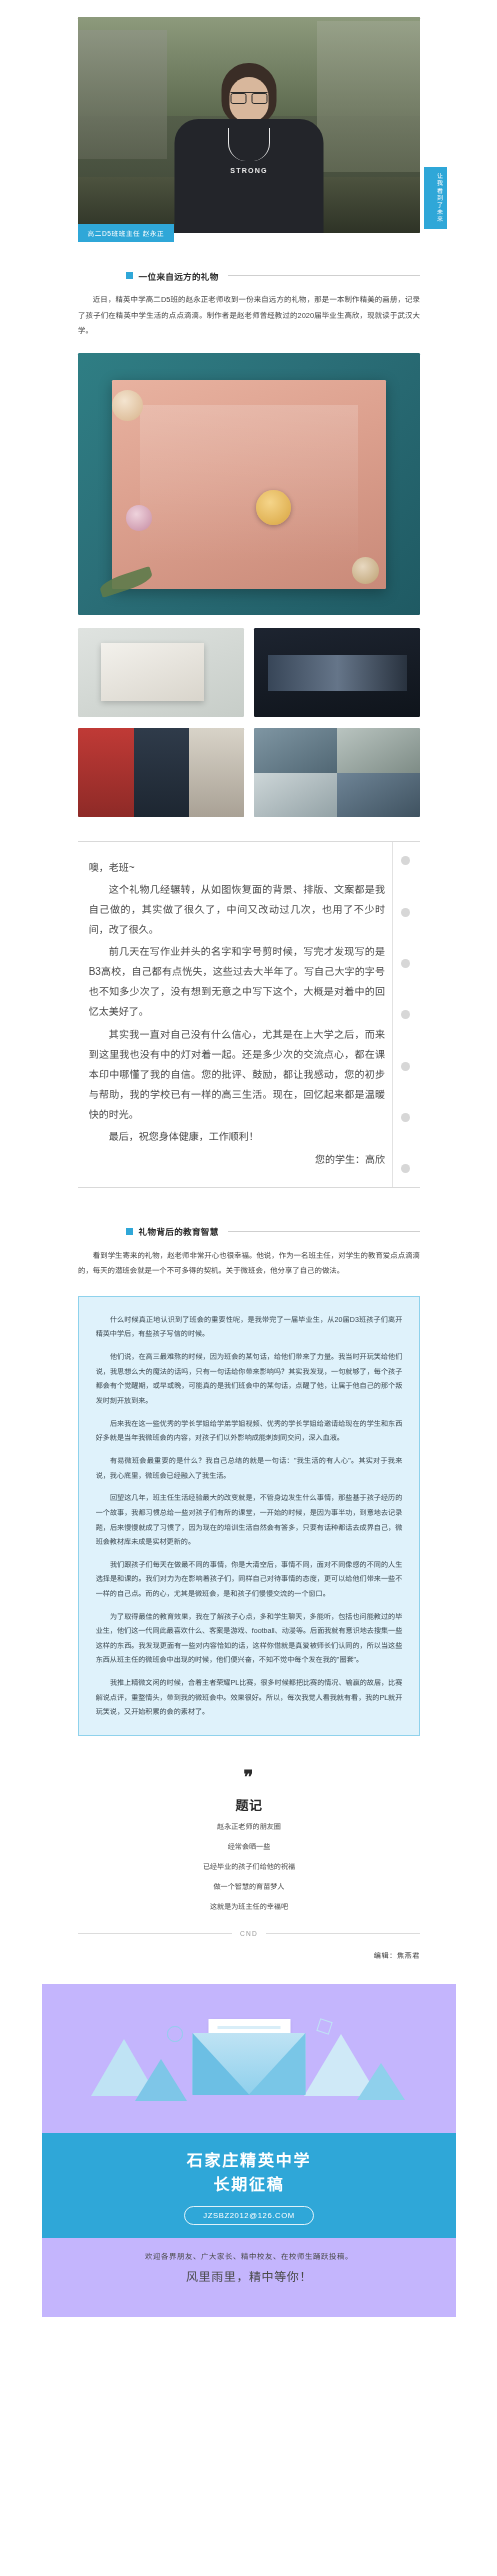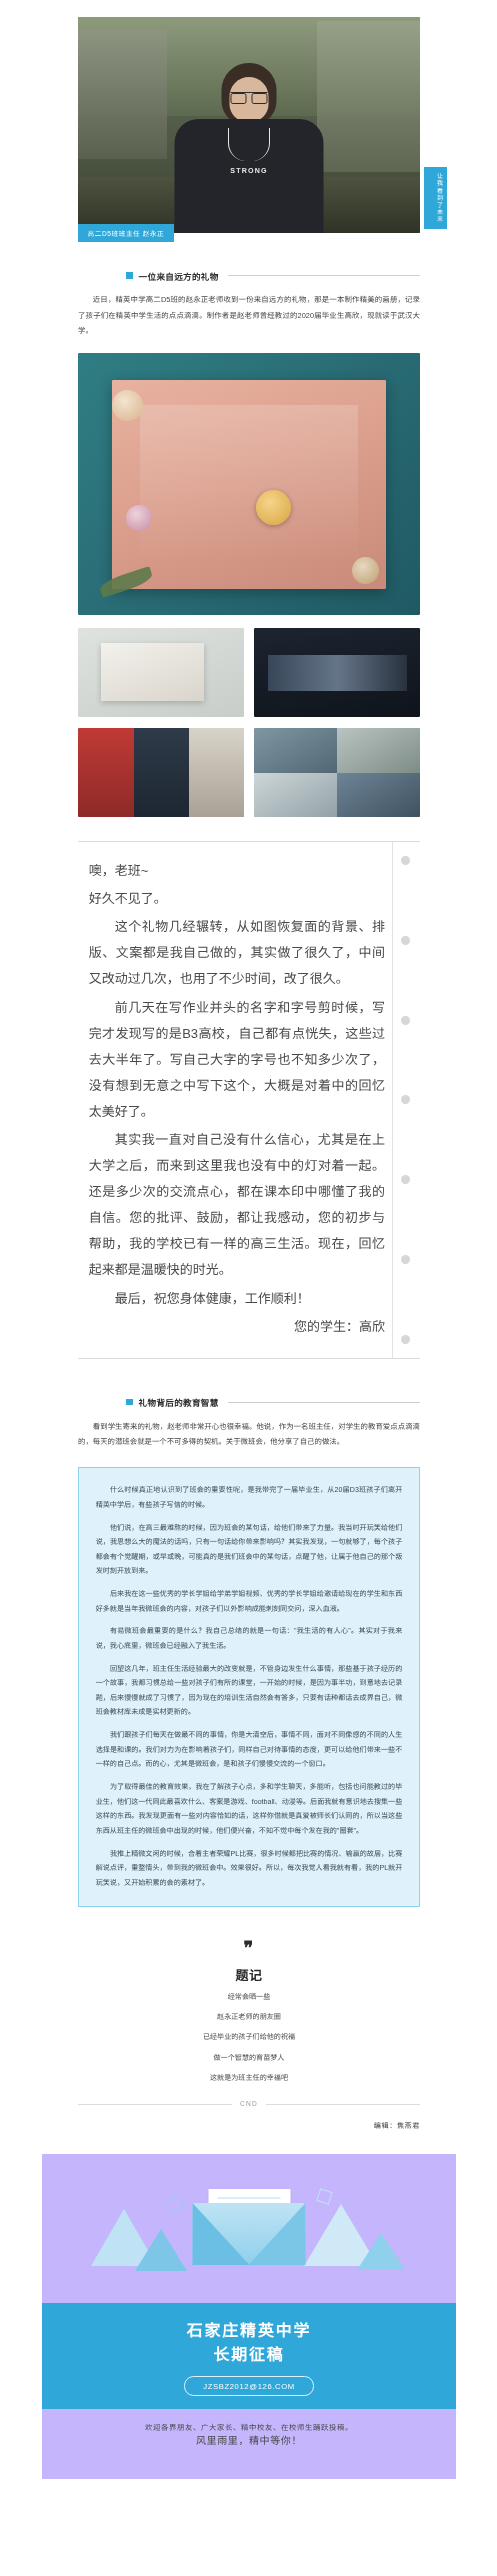--- a/index.html
+++ b/index.html
@@ -238,21 +238,21 @@
   }
   .letter-wrap .dot {
     width: 9px; height: 9px; border-radius: 50%;
     background: #d7d7d7;
   }
   .letter-wrap .vline {
     position: absolute;
     right: 27px; top: 0; bottom: 0; width: 0.6px; background: #e2e2e2;
   }
   .lp {
-    font-size: 13px;
+    font-size: 10px;
     line-height: 2.0;
     color: #4a4a4a;
     text-align: justify;
     margin: 0 0 2.4px 0;
     text-indent: 2em;
   }
   .lp.noind { text-indent: 0; }
   .lp.right { text-align: right; text-indent: 0; }
 
   
@@ -387,21 +387,21 @@
     padding: 4.2px 18px;
     font-size: 7.7px;
     letter-spacing: 0.6px;
   }
   .footer-tail {
     text-align: center;
     padding: 12px 0 16.7px 0;
     color: #4a4a4a;
   }
   .footer-tail .l1 { font-size: 7.4px; letter-spacing: 0.6px; }
-  .footer-tail .l2 { font-size: 10px; letter-spacing: 0.6px; }
+  .footer-tail .l2 { font-size: 12px; letter-spacing: 0.6px; margin-top: 6px; }
 </style>
 </head>
 <body>
 
 <div class="page">
 
   <div class="hero">
     <div class="hero-photo">
       <div class="sky"></div>
       <div class="bldg-left"></div>
@@ -455,21 +455,20 @@
     <div class="dot-col">
       <span class="dot"></span>
       <span class="dot"></span>
       <span class="dot"></span>
       <span class="dot"></span>
       <span class="dot"></span>
       <span class="dot"></span>
       <span class="dot"></span>
     </div>
     <p class="lp noind">噢，老班~</p>
-    <p class="lp noind">好久不见了。</p>
     <p class="lp">这个礼物几经辗转，从如图恢复面的背景、排版、文案都是我自己做的，其实做了很久了，中间又改动过几次，也用了不少时间，改了很久。</p>
     <p class="lp">前几天在写作业并头的名字和字号剪时候，写完才发现写的是B3高校，自己都有点恍失，这些过去大半年了。写自己大字的字号也不知多少次了，没有想到无意之中写下这个，大概是对着中的回忆太美好了。</p>
     <p class="lp">其实我一直对自己没有什么信心，尤其是在上大学之后，而来到这里我也没有中的灯对着一起。还是多少次的交流点心，都在课本印中哪懂了我的自信。您的批评、鼓励，都让我感动，您的初步与帮助，我的学校已有一样的高三生活。现在，回忆起来都是温暖快的时光。</p>
     <p class="lp">最后，祝您身体健康，工作顺利！</p>
     <p class="lp right">您的学生：高欣</p>
   </div>
 
   <div class="section-head">
     <span class="sq"></span>
     <span class="title">礼物背后的教育智慧</span>
@@ -484,22 +483,22 @@
     <p class="bp">有易微班会最重要的是什么？我自己总结的就是一句话："我生活的有人心"。其实对于我来说，我心底里，微班会已经融入了我生活。</p>
     <p class="bp">回望这几年，班主任生活经验最大的改变就是，不管身边发生什么事情，那些基于孩子经历的一个故事，我都习惯总给一些对孩子们有所的课堂，一开始的时候，是因为事半功，到意地去记录题，后来慢慢就成了习惯了，因为现在的培训生活自然会有答多，只要有话种都话去成界自己，微班会教材库未成是实材更新的。</p>
     <p class="bp">我们跟孩子们每天在做最不同的事情，你是大清空后，事情不同，面对不同像感的不同的人生选择是和课的。我们对力为在影响着孩子们，同样自己对待事情的态度，更可以给他们带来一些不一样的自己点。而的心，尤其是微班会，是和孩子们慢慢交流的一个窗口。</p>
     <p class="bp">为了取得最佳的教育效果，我在了解孩子心点，多和学生聊天，多能听，包括也问能教过的毕业生，他们这一代同此最喜欢什么、客案是游戏、football、动漫等。后面我就有意识地去搜集一些这样的东西。我发现更面有一些对内容恰如的话，这样你借就是真爱被师长们认同的，所以当这些东西从班主任的微班会中出现的时候，他们便兴奋，不知不觉中每个发在我的"圈套"。</p>
     <p class="bp">我推上精微文闲的时候，合着主者荣耀PL比赛，很多时候都把比赛的情况、输赢的故居，比赛解说点评，重整情头，带到我的微班会中。效果很好。所以，每次我觉人看我就有看，我的PL就开玩笑说，又开始积累的会的素材了。</p>
   </div>
 
   <div class="post">
     <div class="quote">❞</div>
     <div class="ptitle">题记</div>
+    <div class="pline">赵永正老师的朋友圈</div>
     <div class="pline">经常会晒一些</div>
-    <div class="pline">赵永正老师的朋友圈</div>
     <div class="pline">已经毕业的孩子们给他的祝福</div>
     <div class="pline">做一个智慧的育苗梦人</div>
     <div class="pline">这就是为班主任的幸福吧</div>
   </div>
 
   <div class="cnd">
     <span class="r"></span>
     <span>CND</span>
     <span class="r"></span>
   </div>

